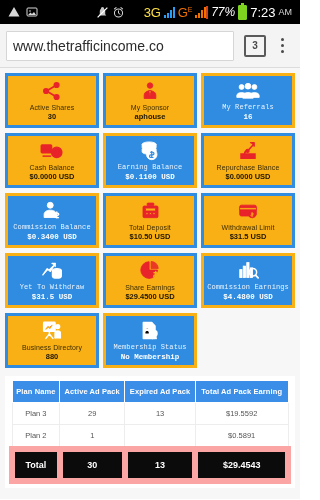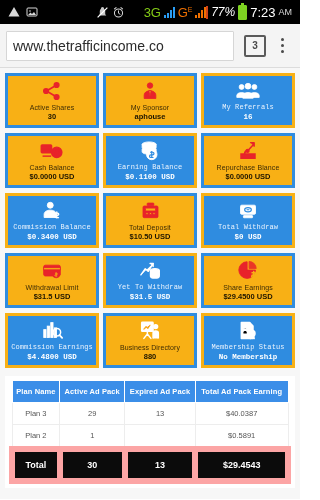--- a/index.html
+++ b/index.html
@@ -26,21 +26,21 @@
     color: #ffffff;
     font-size: 11px;
   }
   .sb-left { display: flex; align-items: center; gap: 6px; padding-left: 4px; }
   .sb-mid  { display: flex; align-items: center; gap: 3px; margin-left: auto; }
   .sb-right{ display: flex; align-items: center; gap: 3px; padding-right: 4px; }
 
   .ic { display: inline-flex; align-items: center; justify-content: center; }
   .ic svg { display: block; }
 
-  .net-3g { color: #84cc16; font-size: 13px; font-weight: 400; letter-spacing: -0.2px; margin-left: 16px; }
+  .net-3g { color: #fde047; font-size: 13px; font-weight: 400; letter-spacing: -0.2px; margin-left: 16px; }
   .net-g  { color: #f07000; font-size: 13px; font-weight: 400; letter-spacing: -0.2px; position: relative; }
   .net-g .sup { font-size: 7px; position: relative; top: -5px; left: 0px; }
 
   .bars { display: inline-flex; align-items: flex-end; height: 11px; gap: 1px; }
   .bars i { width: 2px; display: block; }
   .bars i:nth-child(1) { height: 3px; }
   .bars i:nth-child(2) { height: 5px; }
   .bars i:nth-child(3) { height: 8px; }
   .bars i:nth-child(4) { height: 11px; }
   .bars.blue i { background: #2a9df4; }
@@ -376,32 +376,20 @@
           <rect x="6.5" y="14" width="2.6" height="2.2" rx="0.4" fill="#f8b015"></rect>
           <rect x="10.7" y="14" width="2.6" height="2.2" rx="0.4" fill="#f8b015"></rect>
           <rect x="14.9" y="14" width="2.6" height="2.2" rx="0.4" fill="#f8b015"></rect>
           <rect x="8" y="2.5" width="8" height="3" rx="0.8"></rect>
         </svg>
       </div>
       <div class="t-label">Total Deposit</div>
       <div class="t-value">$10.50 USD</div>
     </div>
 
-    <div class="tile blue">
-      <div class="t-icon">
-        <svg width="22" height="20" viewBox="0 0 24 24" stroke="none">
-          <rect x="3" y="5" width="18" height="11" rx="1.5"></rect>
-          <ellipse cx="12" cy="10.5" rx="4" ry="2.6" fill="none" stroke="#2f8ce0" stroke-width="1.4"></ellipse>
-          <path d="M10.3 10.5h3.4" stroke="#2f8ce0" stroke-width="1.2"></path>
-          <rect x="6.5" y="17.5" width="11" height="2.6" rx="0.6"></rect>
-        </svg>
-      </div>
-      <div class="t-label">Total Withdraw</div>
-      <div class="t-value">$0 USD</div>
-    </div>
 
     <div class="tile orange">
       <div class="t-icon">
         <svg width="22" height="20" viewBox="0 0 24 24" stroke="none">
           <rect x="2" y="5" width="20" height="13" rx="2"></rect>
           <rect x="2" y="8" width="20" height="2.6" fill="#f8b015"></rect>
           <circle cx="17" cy="16" r="4.2"></circle>
           <path d="M17 13.6v4.8M15.7 14.7h1.9a0.85 0.85 0 0 1 0 1.7h-1.3a0.85 0.85 0 0 0 0 1.7h2" fill="none" stroke="#f8b015" stroke-width="1"></path>
         </svg>
       </div>
@@ -489,21 +477,21 @@
           <th>Active Ad Pack</th>
           <th>Expired Ad Pack</th>
           <th>Total Ad Pack Earning</th>
         </tr>
       </thead>
       <tbody>
         <tr>
           <td>Plan 3</td>
           <td>29</td>
           <td>13</td>
-          <td>$40.0387</td>
+          <td>$19.5592</td>
         </tr>
         <tr>
           <td>Plan 2</td>
           <td>1</td>
           <td></td>
           <td>$0.5891</td>
         </tr>
         <tr class="total">
           <td>Total</td>
           <td>30</td>

